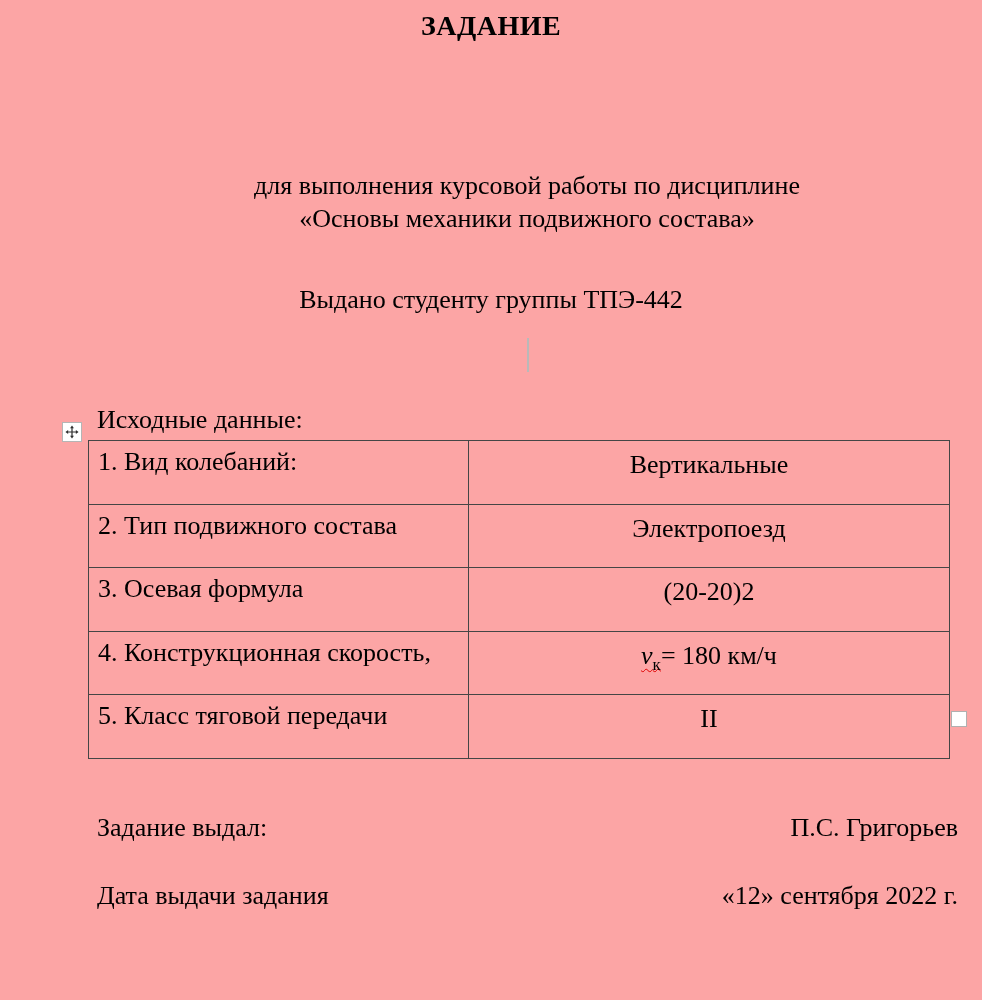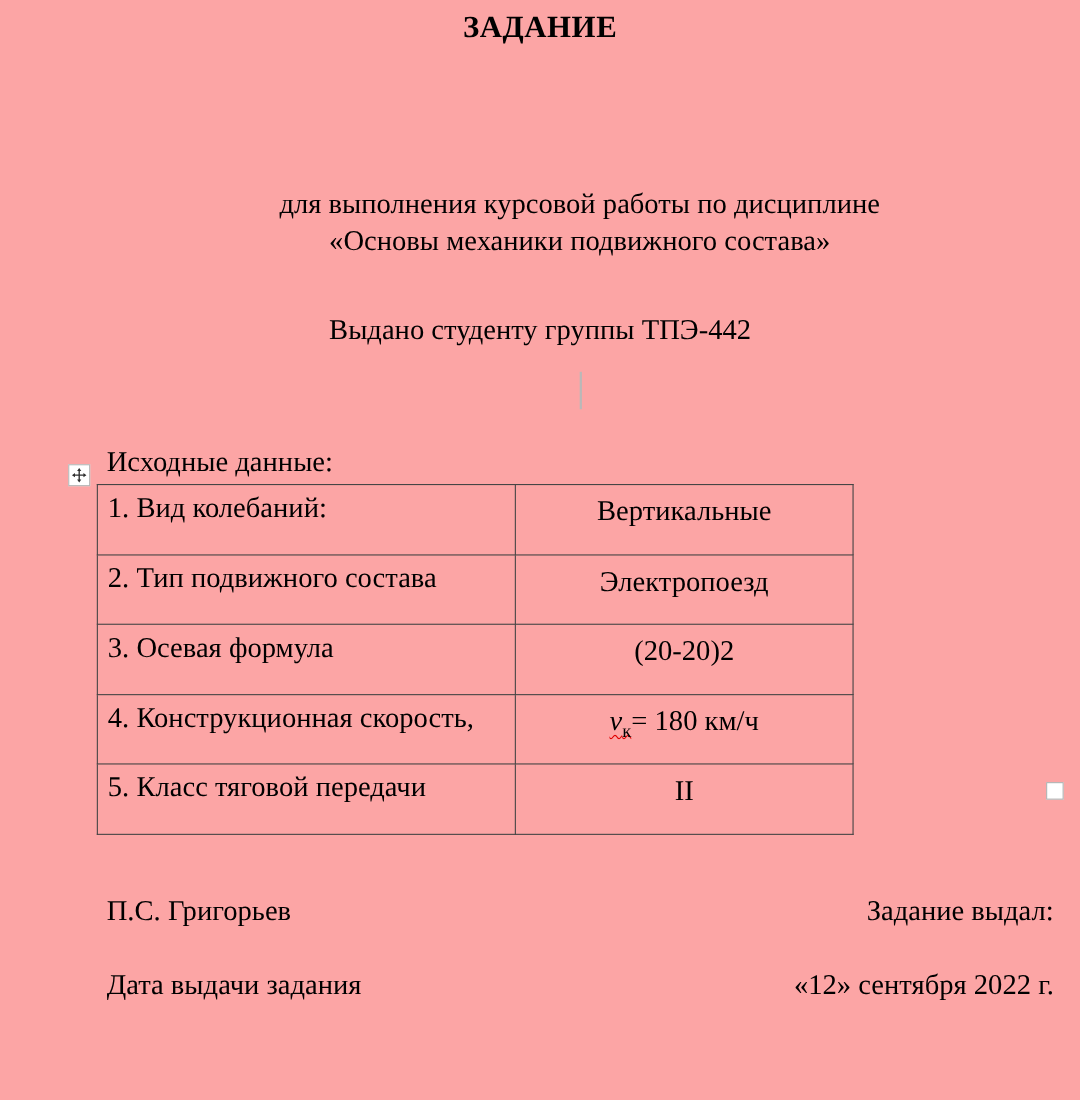--- a/index.html
+++ b/index.html
@@ -29,21 +29,21 @@
     position:absolute;left:527px;top:338px;
     width:1.5px;height:34px;background:#b9b9b9;
   }
   .table-caption{
     position:absolute;top:405px;left:0;
     font-size:26px;
     text-align:right;
   }
   .data-table{
     position:absolute;left:88px;top:440px;
-    width:688px;border-collapse:collapse;table-layout:fixed;
+    width:862px;border-collapse:collapse;table-layout:fixed;
     font-size:26px;
   }
   .data-table td{
     border:1.5px solid #454545;
     height:53.5px;vertical-align:top;
   }
   .data-table td.lbl{width:366px;padding:6px 4px 0 9px;}
   .data-table td.val{text-align:center;padding:9px 4px 0 4px;margin-left:36px;}
   .vk{
     font-style:italic;
@@ -85,22 +85,22 @@
   </div>
 
   <div class="issued-to">Выдано студенту группы ТПЭ-442</div>
 
   <div class="caret"></div>
 
   <div class="content">
     <div class="table-caption">Исходные данные:</div>
 
     <div class="footer-row r1">
+      <span>Задание выдал:</span>
       <span>П.С. Григорьев</span>
-      <span>Задание выдал:</span>
     </div>
 
     <div class="footer-row r2">
       <span>Дата выдачи задания</span>
       <span>«12» сентября 2022 г.</span>
     </div>
   </div>
 
   <div class="move-handle">
     <span>

